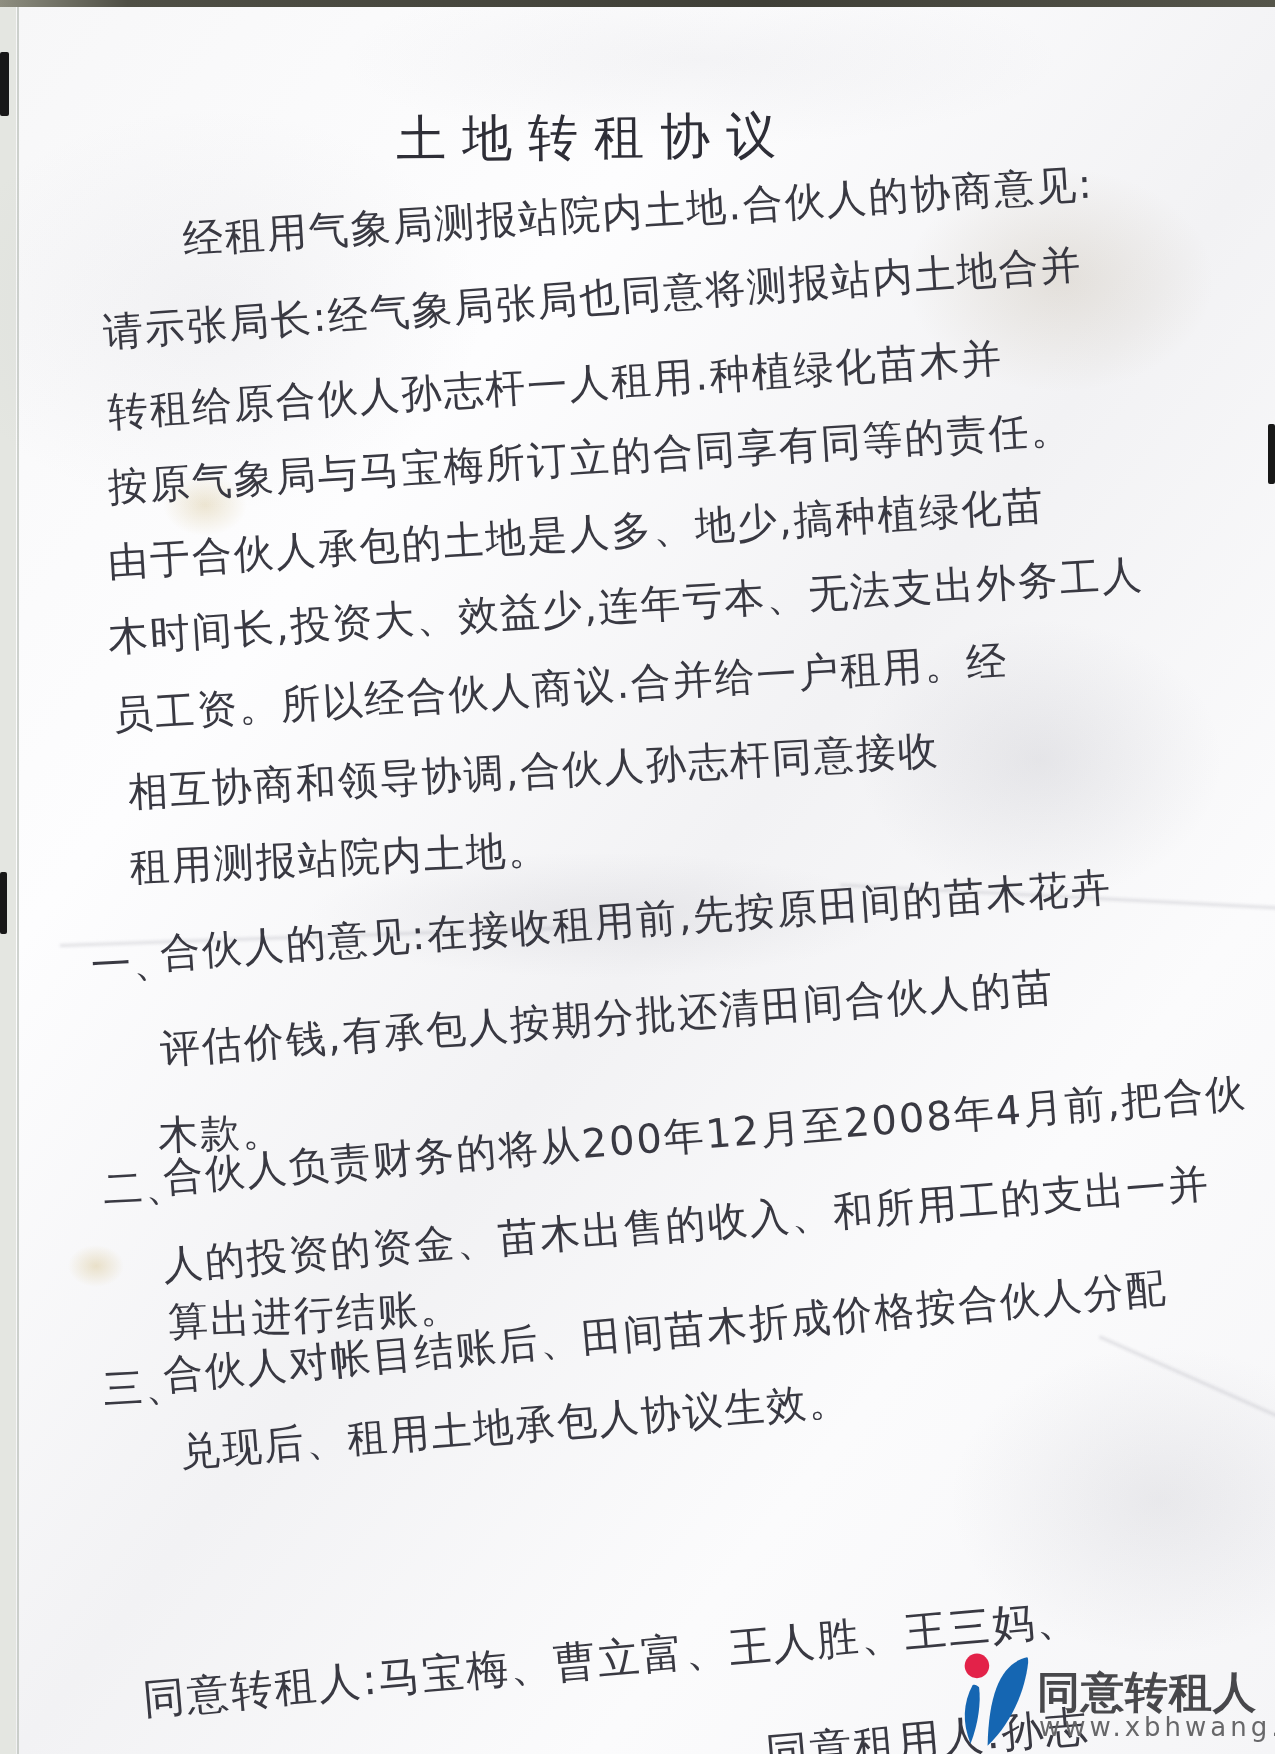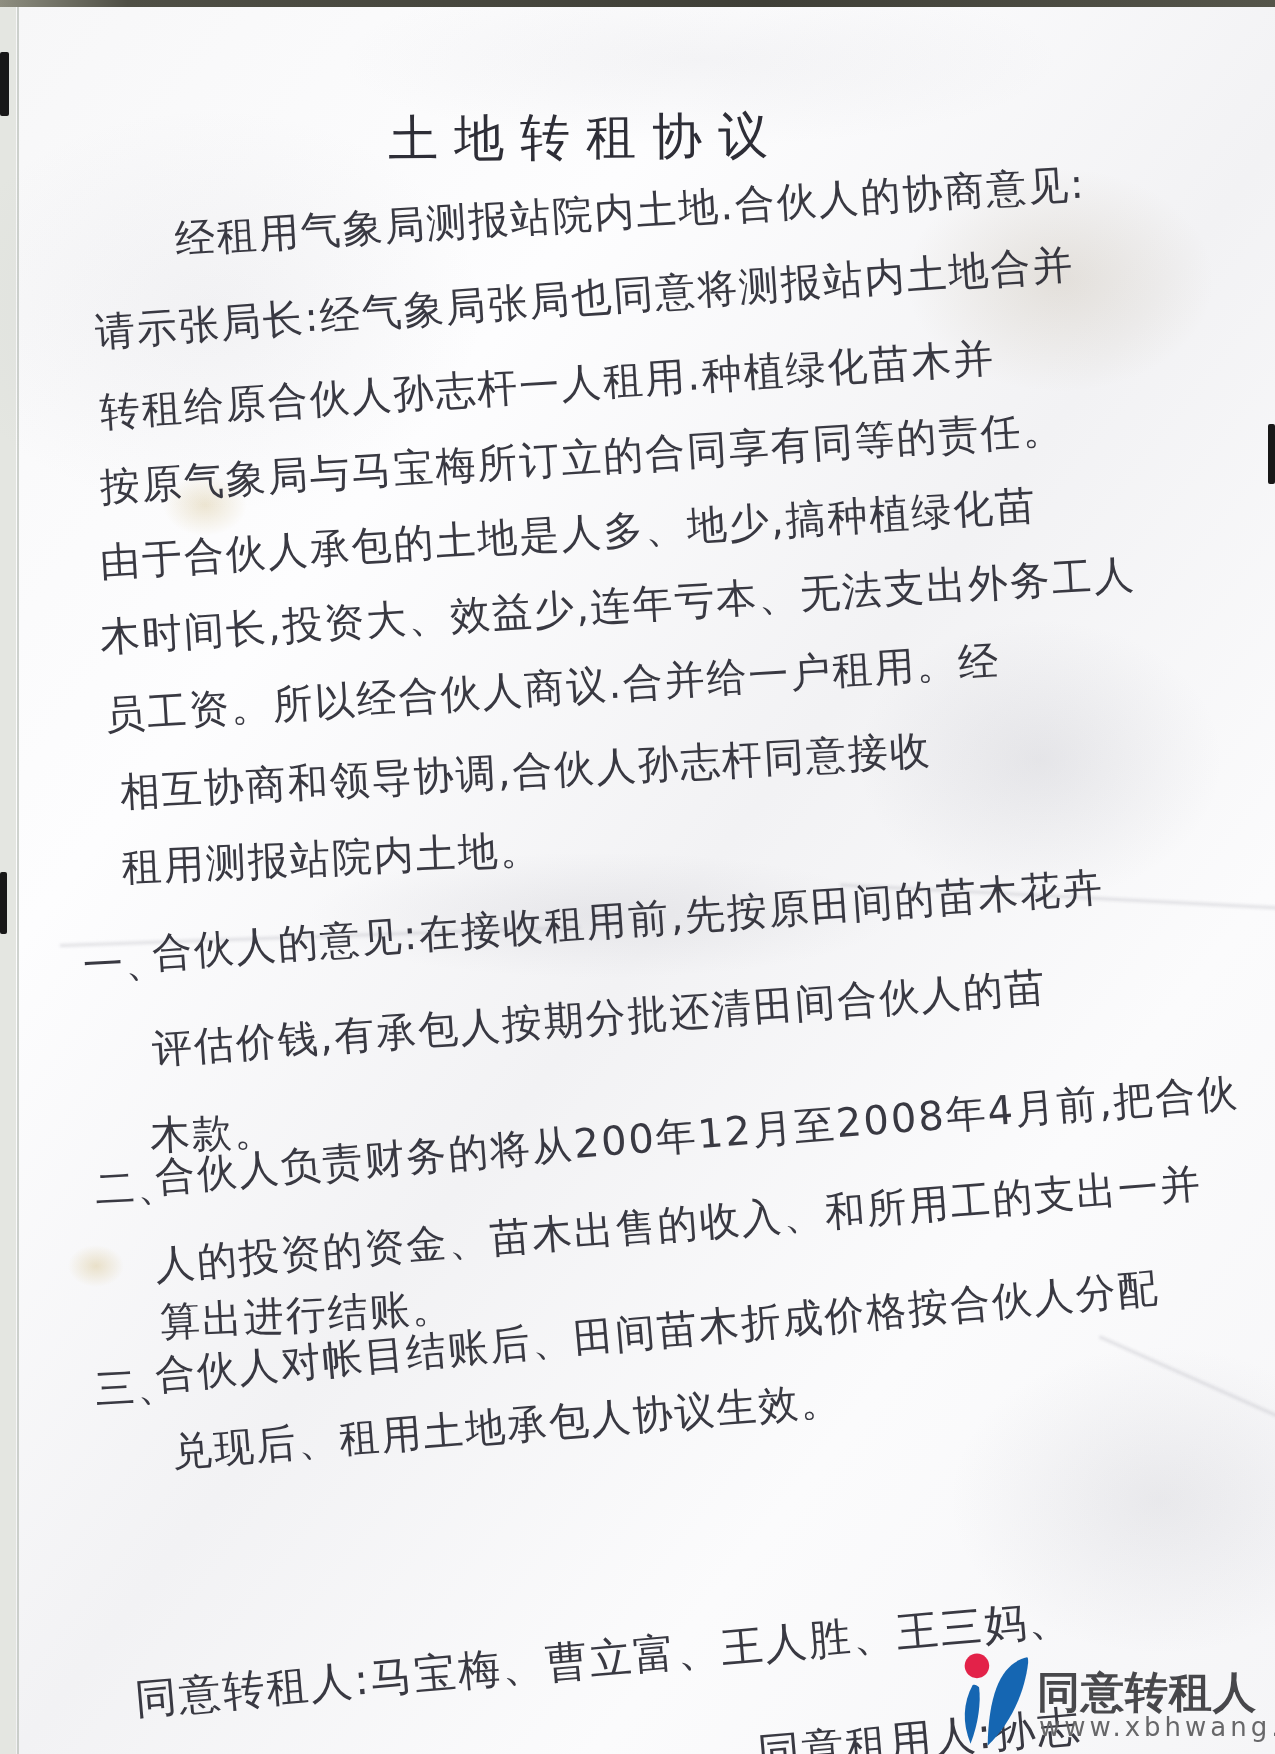--- a/index.html
+++ b/index.html
@@ -36,21 +36,21 @@
     transform-origin:left center;transform:rotate(var(--r,0deg));
     font-family:"DejaVu Sans",sans-serif;
   }
   .hw-title{font-size:50px;letter-spacing:16px;color:rgba(35,35,44,.95);}
   .hw-sig{font-size:42px;}
   .marker{font-size:40px;}
   .watermark{position:absolute;left:955px;top:1650px;width:320px;height:104px;z-index:5;}
   .wm-logo{position:absolute;left:0;top:2px;width:78px;height:96px;}
   .wm-name{position:absolute;left:82px;top:14px;font-size:43px;font-weight:600;color:rgba(52,52,55,.9);letter-spacing:1px;white-space:nowrap;}
   .wm-url{position:absolute;left:84px;top:62px;font-size:26px;color:rgba(95,95,97,.95);letter-spacing:4px;white-space:nowrap;}
-  .layer-text{position:absolute;inset:0;z-index:2;}
+  .layer-text{position:absolute;inset:0;z-index:2;margin-left:8px;}
 </style>
 </head>
 <body>
 
 <div class="scan">
   <div class="bed-left"></div>
   <div class="paper"></div>
   <div class="paper-edge-line"></div>
   <div class="mottle"></div>
 

